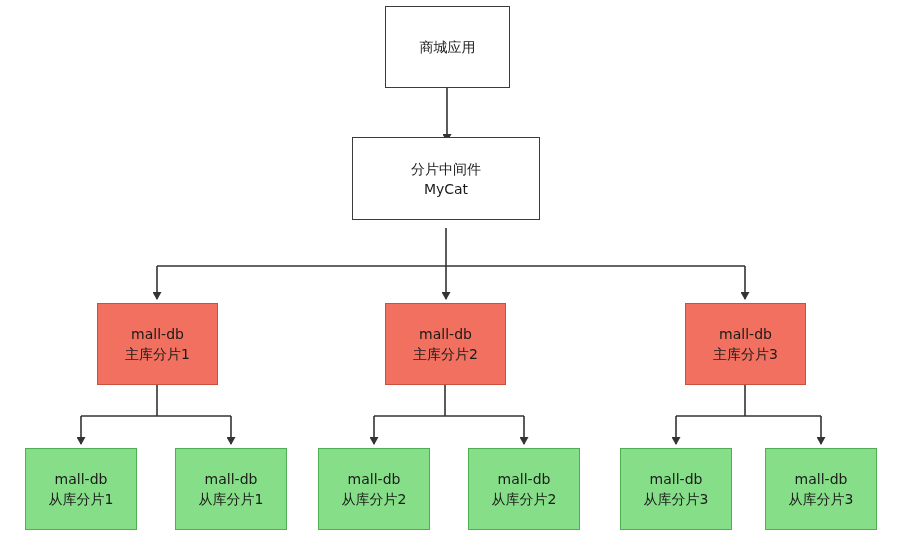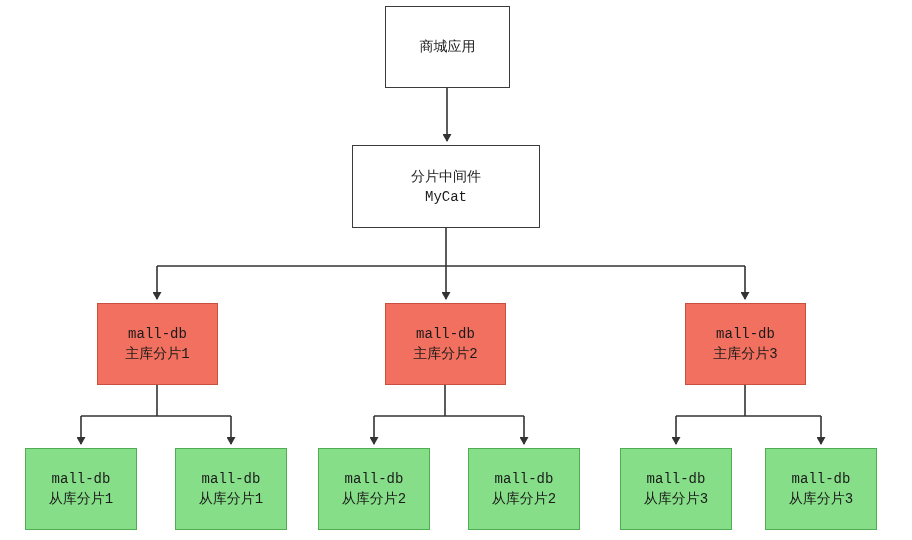--- a/index.html
+++ b/index.html
@@ -40,25 +40,25 @@
     border: 1px solid #3b3b3b;
   }
   .node-master {
     background: var(--master-fill, #F1705F);
     border: 1px solid var(--master-border, #C9503F);
   }
   .node-slave {
     background: var(--slave-fill, #86DF88);
     border: 1px solid var(--slave-border, #4FAE52);
   }
-  .node span { display: block; font-family: Liberation Mono, monospace; }
+  .node span { display: block; }
 
   
   #node-app        { left: 385px; top: 6px;   width: 125px; height: 82px; }
-  #node-middleware { left: 352px; top: 145px; width: 188px; height: 83px; }
+  #node-middleware { left: 352px; top: 137px; width: 188px; height: 83px; }
 
   #node-master-1 { left: 97px;  top: 303px; width: 121px; height: 82px; }
   #node-master-2 { left: 385px; top: 303px; width: 121px; height: 82px; }
   #node-master-3 { left: 685px; top: 303px; width: 121px; height: 82px; }
 
   #node-slave-1 { left: 25px;  top: 448px; width: 112px; height: 82px; }
   #node-slave-2 { left: 175px; top: 448px; width: 112px; height: 82px; }
   #node-slave-3 { left: 318px; top: 448px; width: 112px; height: 82px; }
   #node-slave-4 { left: 468px; top: 448px; width: 112px; height: 82px; }
   #node-slave-5 { left: 620px; top: 448px; width: 112px; height: 82px; }

